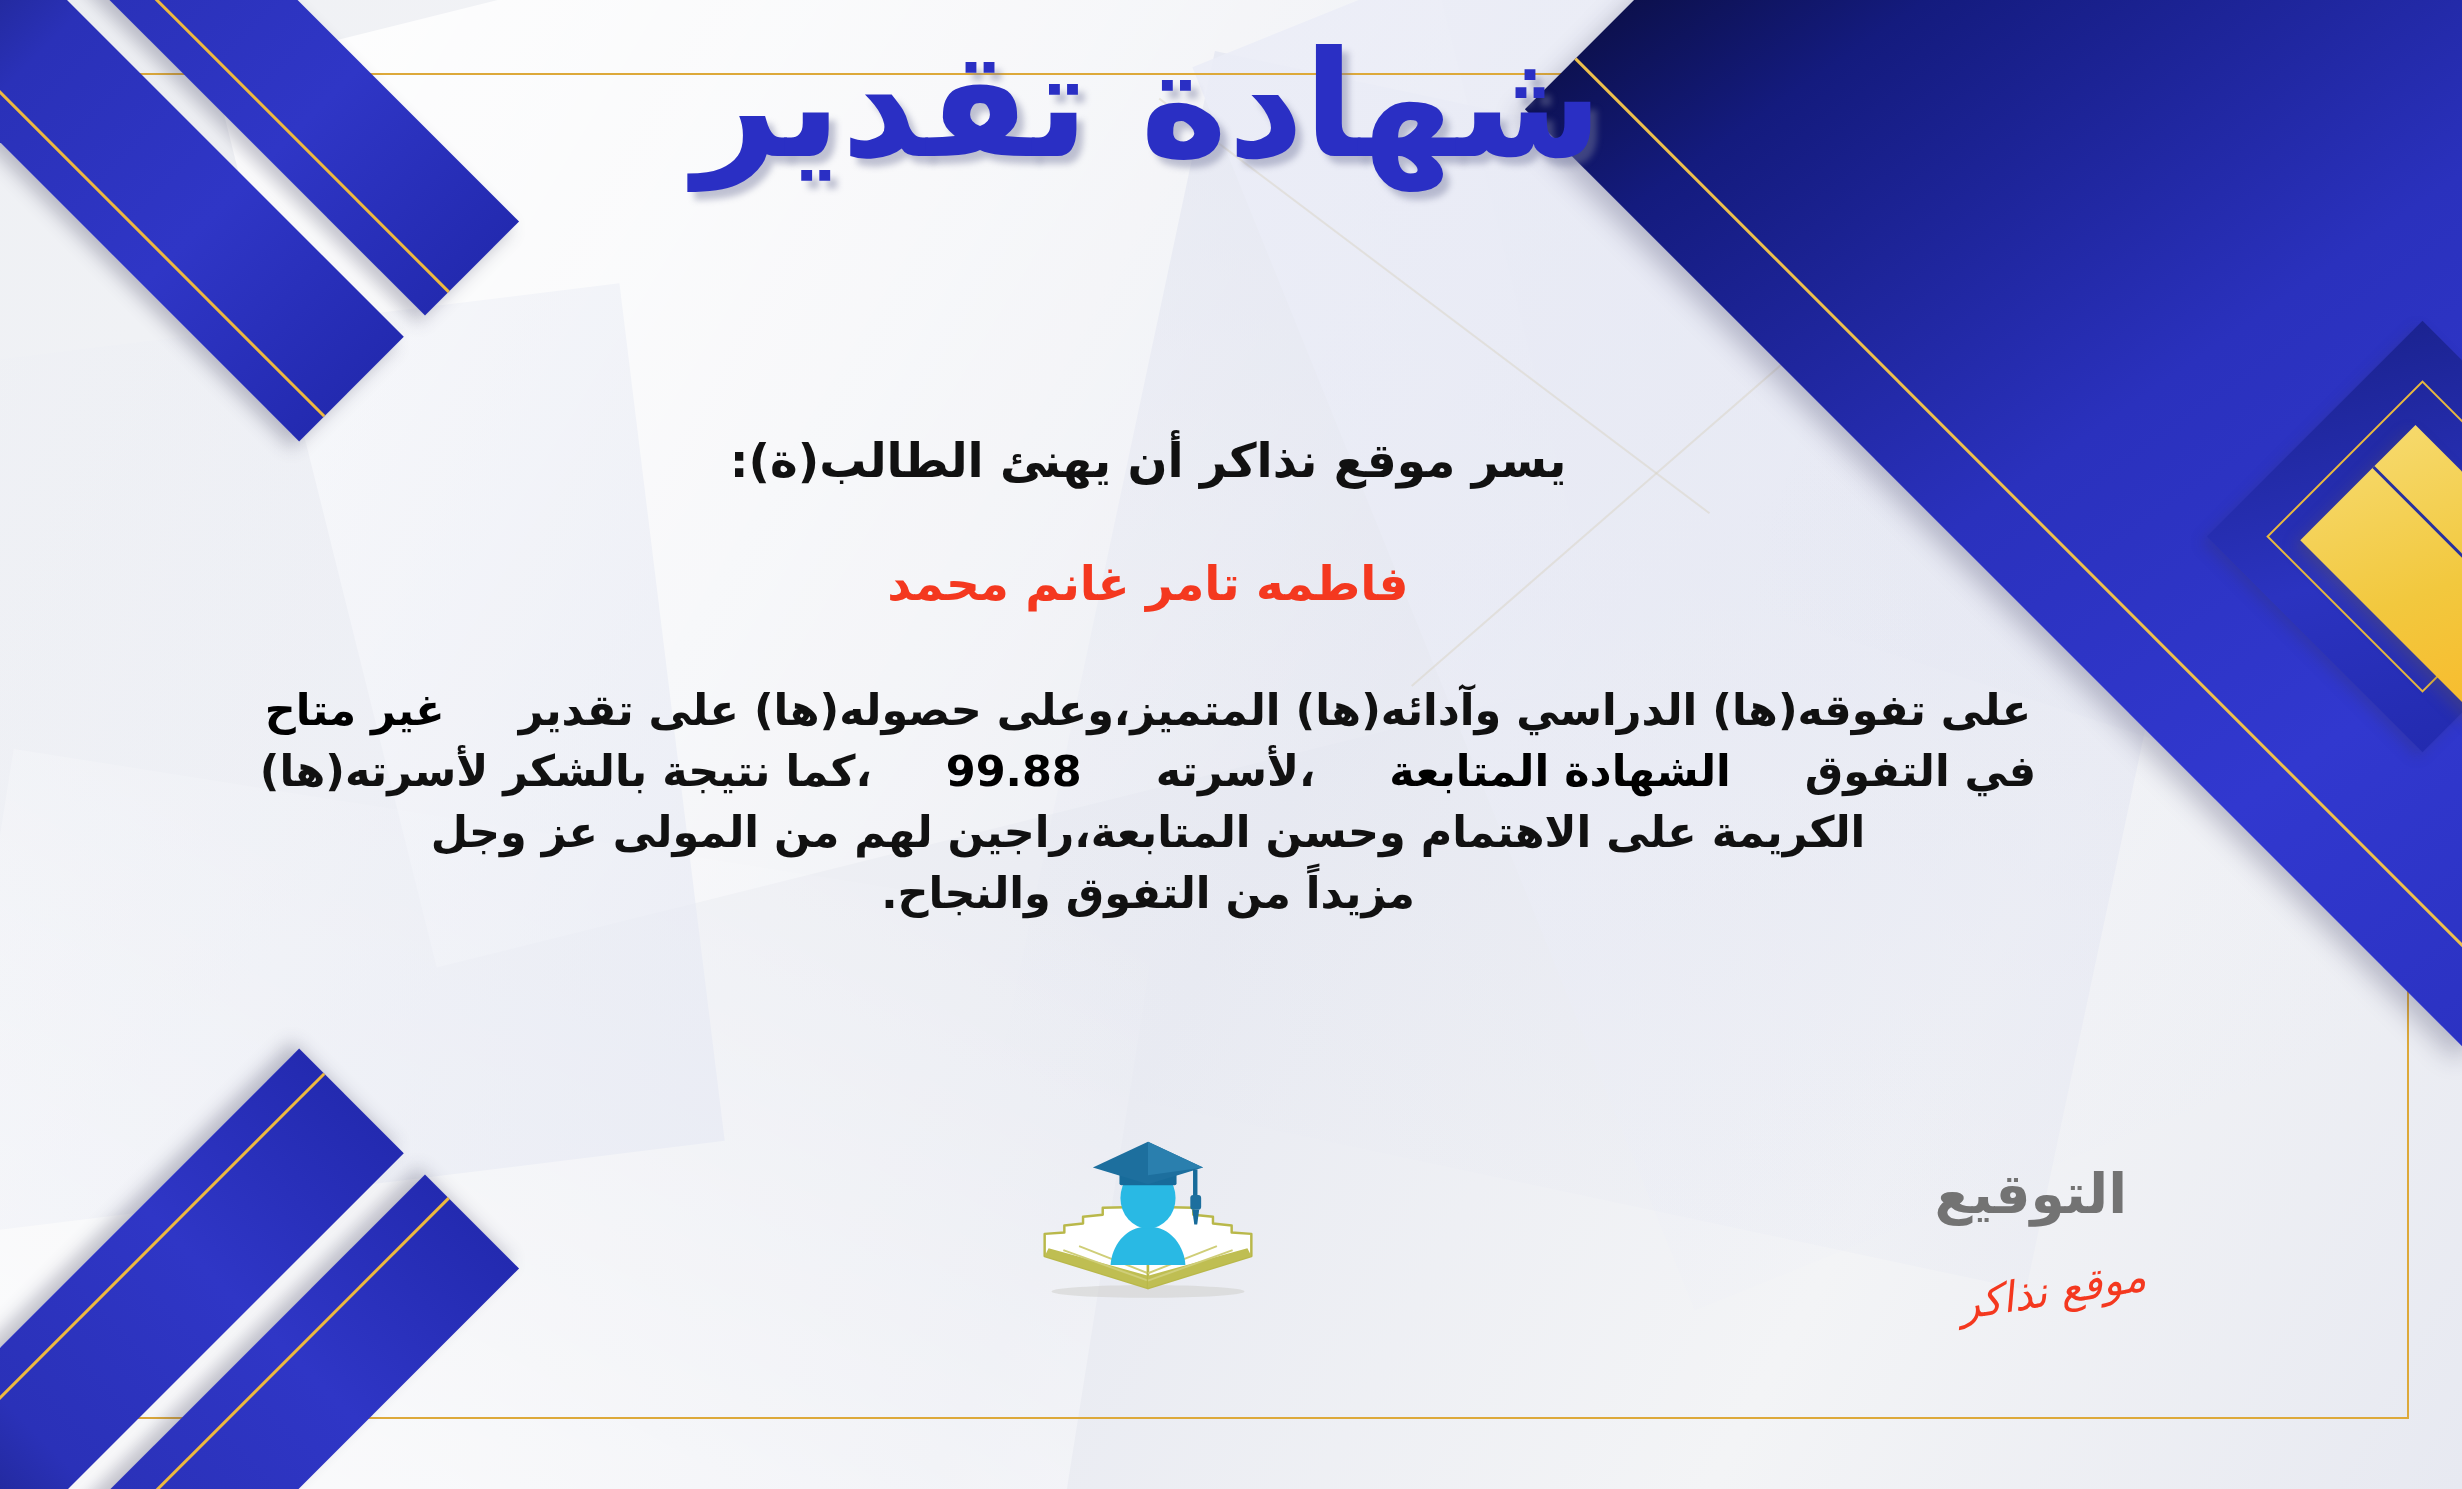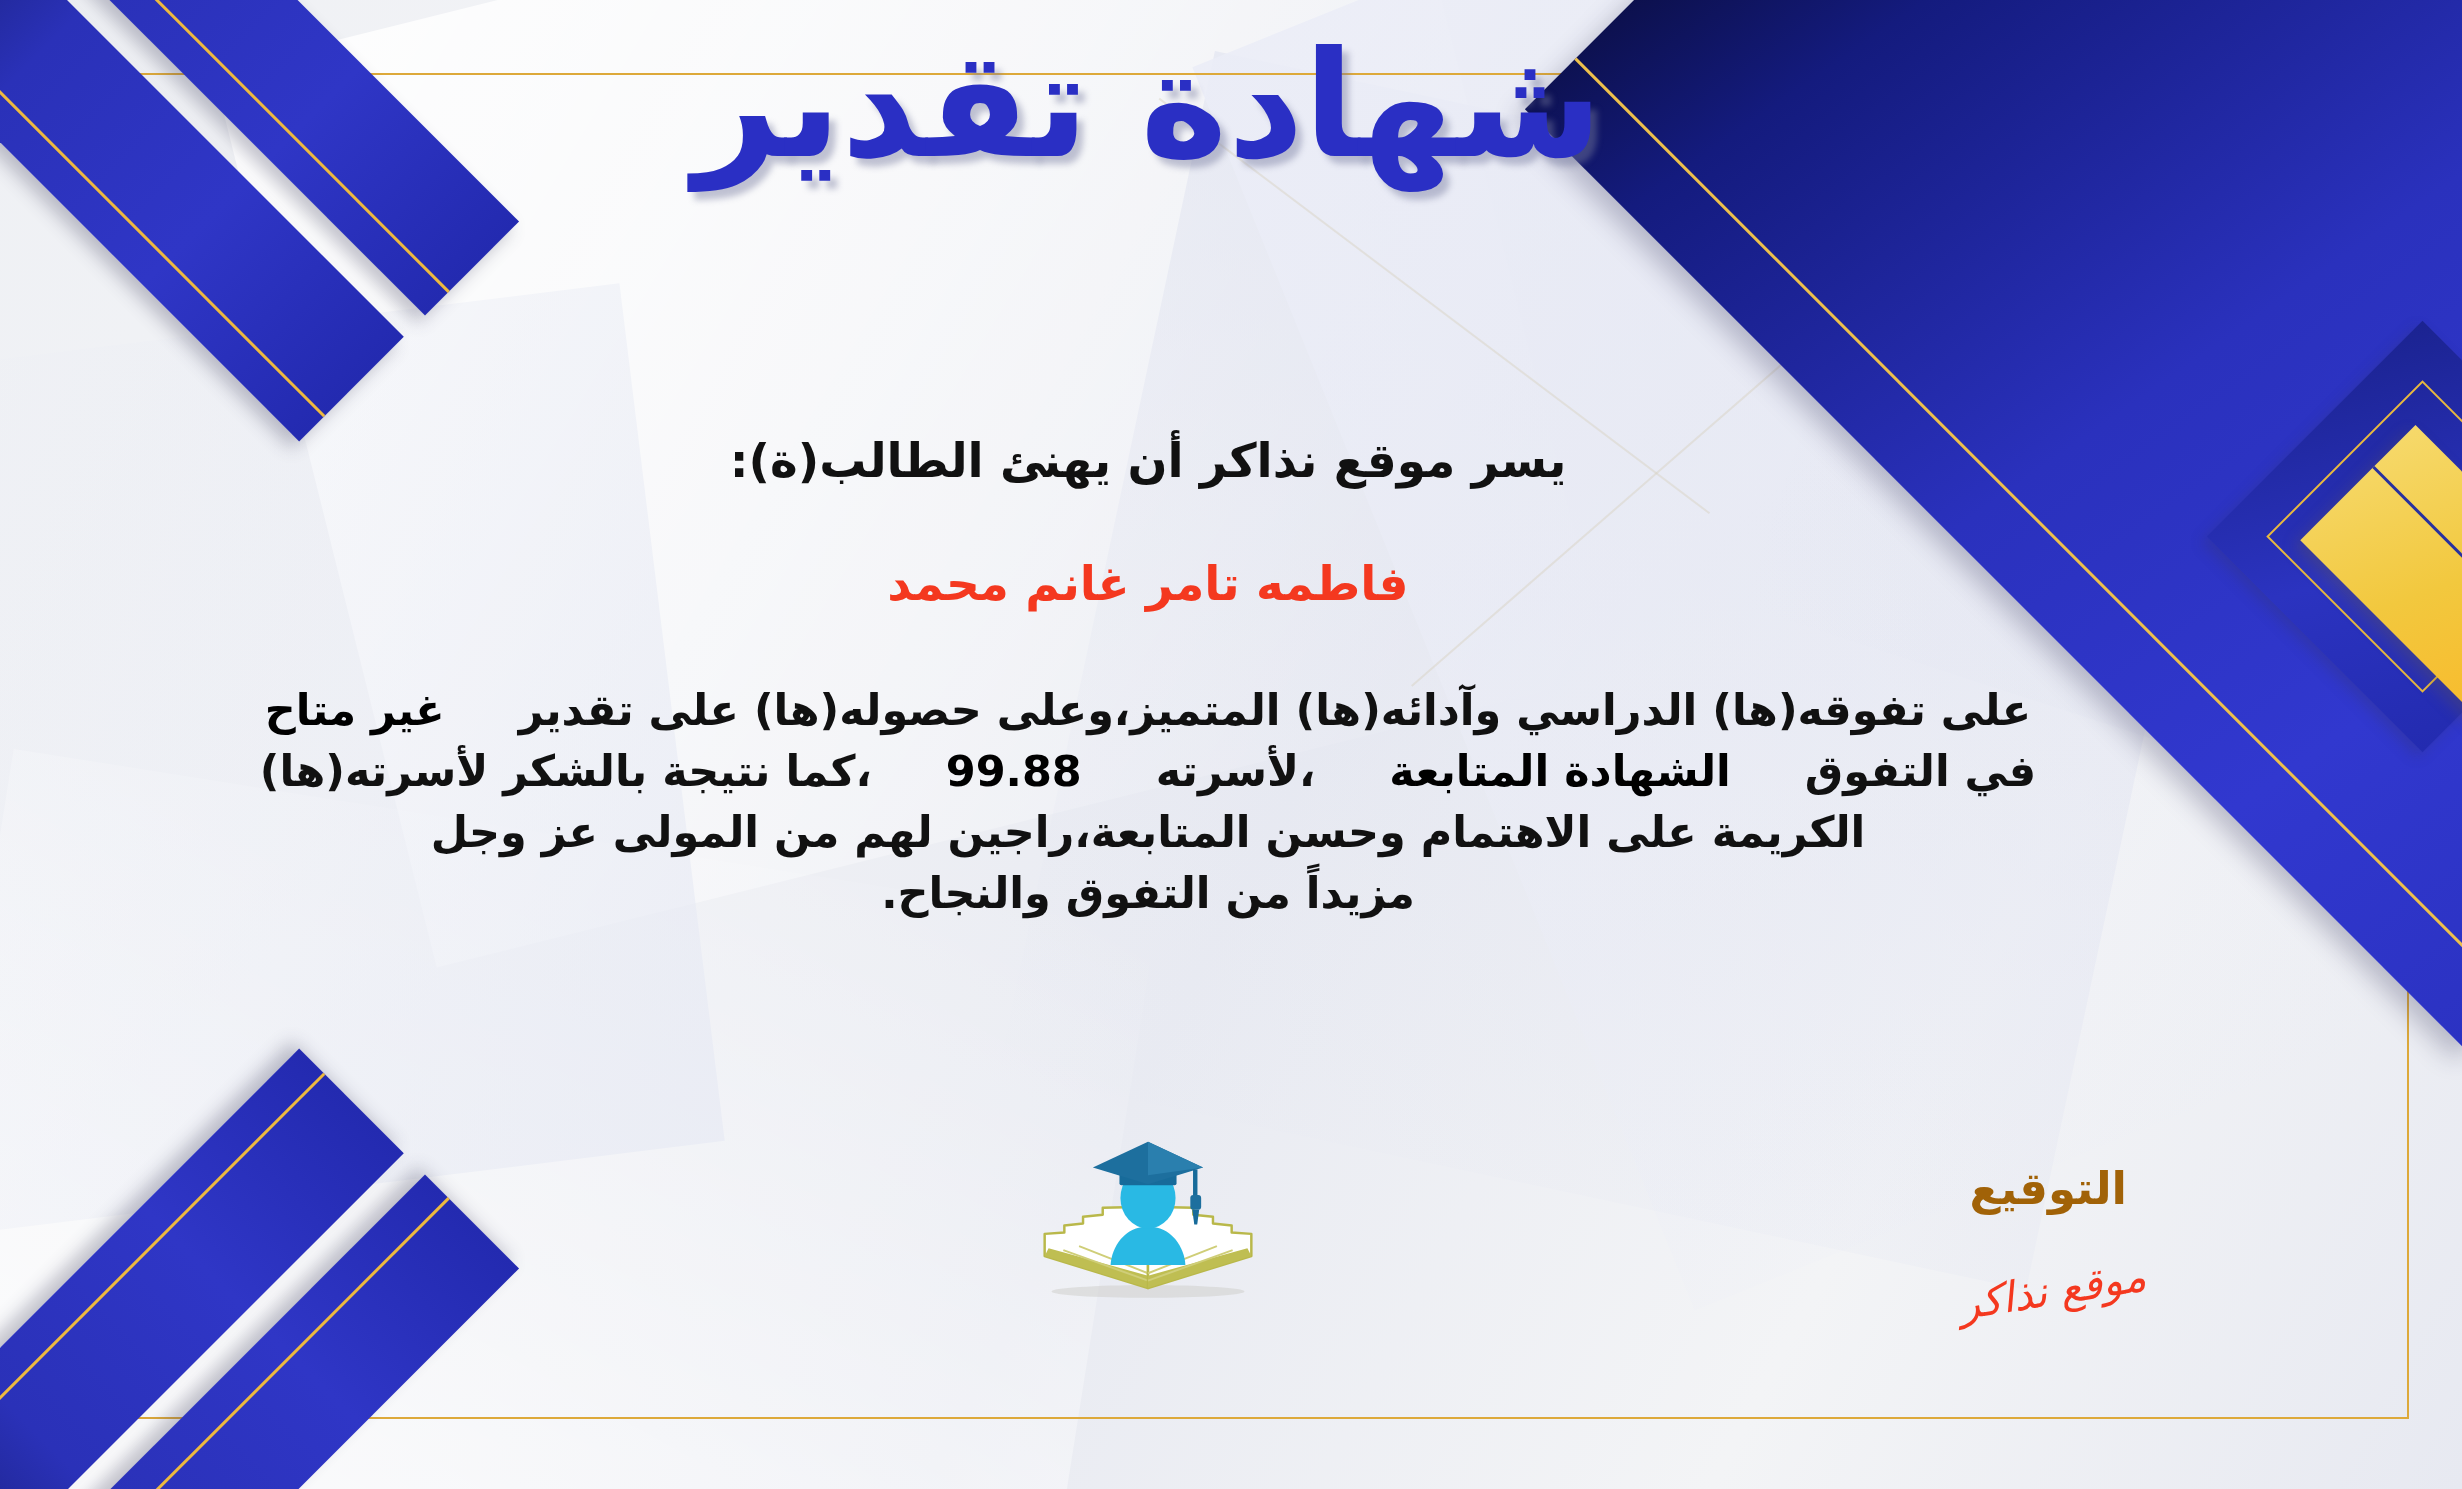--- a/index.html
+++ b/index.html
@@ -115,21 +115,21 @@
     position:absolute;top:680px;left:89px;right:89px;
     text-align:center;
     font-size:43px;line-height:1.42;font-weight:700;color:#111;
   }
   .body-block .ln{display:block;white-space:nowrap;}
   .hl{color:#000000;}
   .sp{display:inline-block;width:44px;}
 
   .sig-label{
     position:absolute;top:1162px;right:335px;
-    font-size:45px;font-weight:700;color:#a16207;
+    font-size:55px;font-weight:700;color:#737373;
   }
   .sig-mark{
     position:absolute;top:1266px;right:315px;
     font-size:42px;color:#f4381f;
     font-family:"DejaVu Serif","Liberation Serif",serif;
     font-style:italic;
     transform:rotate(-9deg);
     white-space:nowrap;
   }
 

